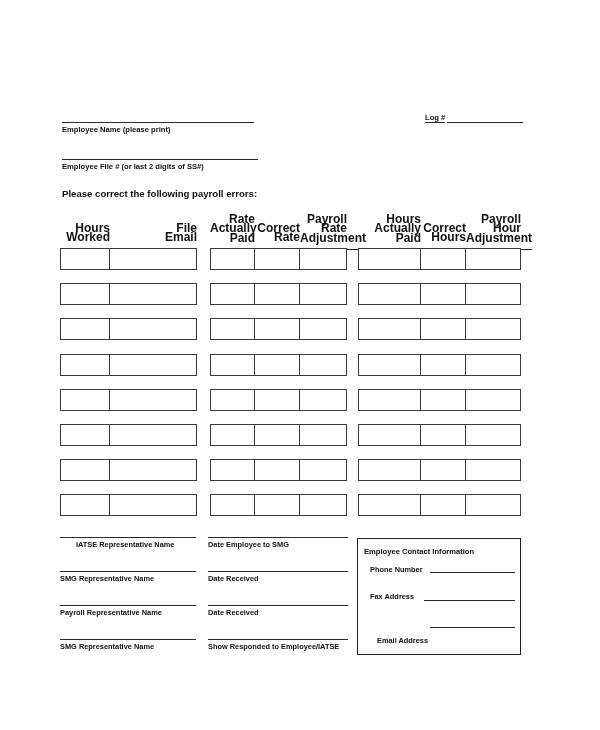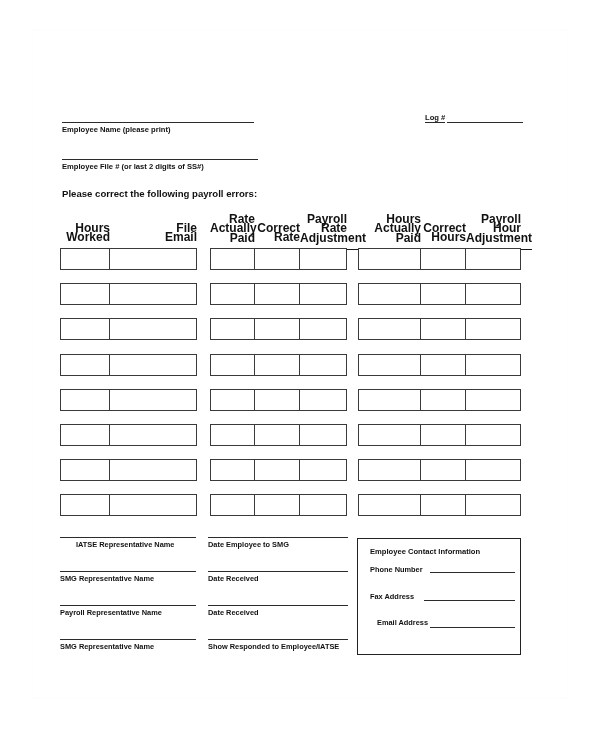--- a/index.html
+++ b/index.html
@@ -140,21 +140,21 @@
     left: 357px;
     top: 538px;
     width: 164px;
     height: 117px;
     border: 1.6px solid #222;
     box-sizing: border-box;
     background: #ffffff;
   }
   .contact-title {
     position: absolute;
-    left: 12px;
+    left: 6px;
     top: 8px;
     font-size: 7.6px;
     font-weight: bold;
     color: #111;
   }
   .contact-row-label {
     position: absolute;
     font-size: 7.4px;
     font-weight: bold;
     color: #111;
@@ -363,16 +363,16 @@
 
   <div class="contact-box">
     <div class="contact-title">Employee Contact Information</div>
 
     <div class="contact-row-label" style="left:12px; top:26px;">Phone Number</div>
     <div class="contact-row-rule" style="left:72px; top:33px; width:85px;"></div>
 
     <div class="contact-row-label" style="left:12px; top:53px;">Fax Address</div>
     <div class="contact-row-rule" style="left:66px; top:61px; width:91px;"></div>
 
-    <div class="contact-row-label" style="left:12px; top:79px;padding-left:7px;">Email Address</div>
+    <div class="contact-row-label" style="left:12px; top:97px;padding-left:7px;">Email Address</div>
     <div class="contact-row-rule" style="left:72px; top:88px; width:85px;"></div>
   </div>
 </div>
 
 </body></html>

